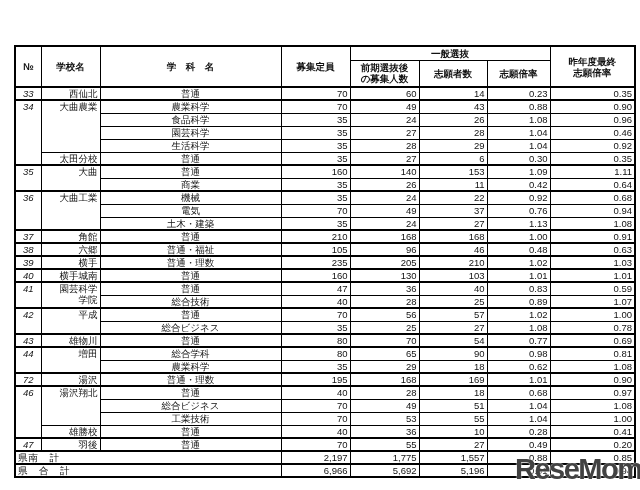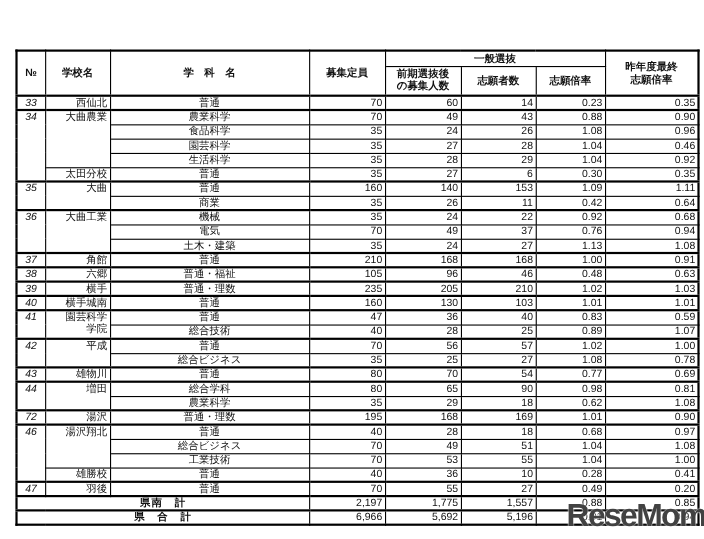--- a/index.html
+++ b/index.html
@@ -25,21 +25,21 @@
   }
   tr.hrow1{height:14px;}
   tr.hrow2{height:27px;}
   tbody tr{height:13px;}
   .pre{white-space:pre-line;line-height:1.18;}
   .c-no{text-align:center;vertical-align:top;font-style:italic;}
   .c-school{text-align:right;vertical-align:top;white-space:pre-line;}
   .c-dept{text-align:center;}
   .c-num{text-align:right;padding-right:4px;font-variant-numeric:tabular-nums;}
   tr.group-start td{border-top:2px solid #000;}
-  td.total-label{text-align:center;letter-spacing:1px;font-weight:bold;}
+  td.total-label{text-align:left;letter-spacing:1px;}
   .watermark{
     position:absolute;left:515px;top:453px;
     font-family:"Liberation Sans","DejaVu Sans",sans-serif;
     font-weight:bold;font-size:29px;letter-spacing:-1.5px;
     color:rgba(52,52,52,0.93);
     text-shadow:0 0 2px rgba(255,255,255,0.85), 0 0 1px rgba(255,255,255,0.9);
     white-space:nowrap;
   }
 </style>
 </head>

